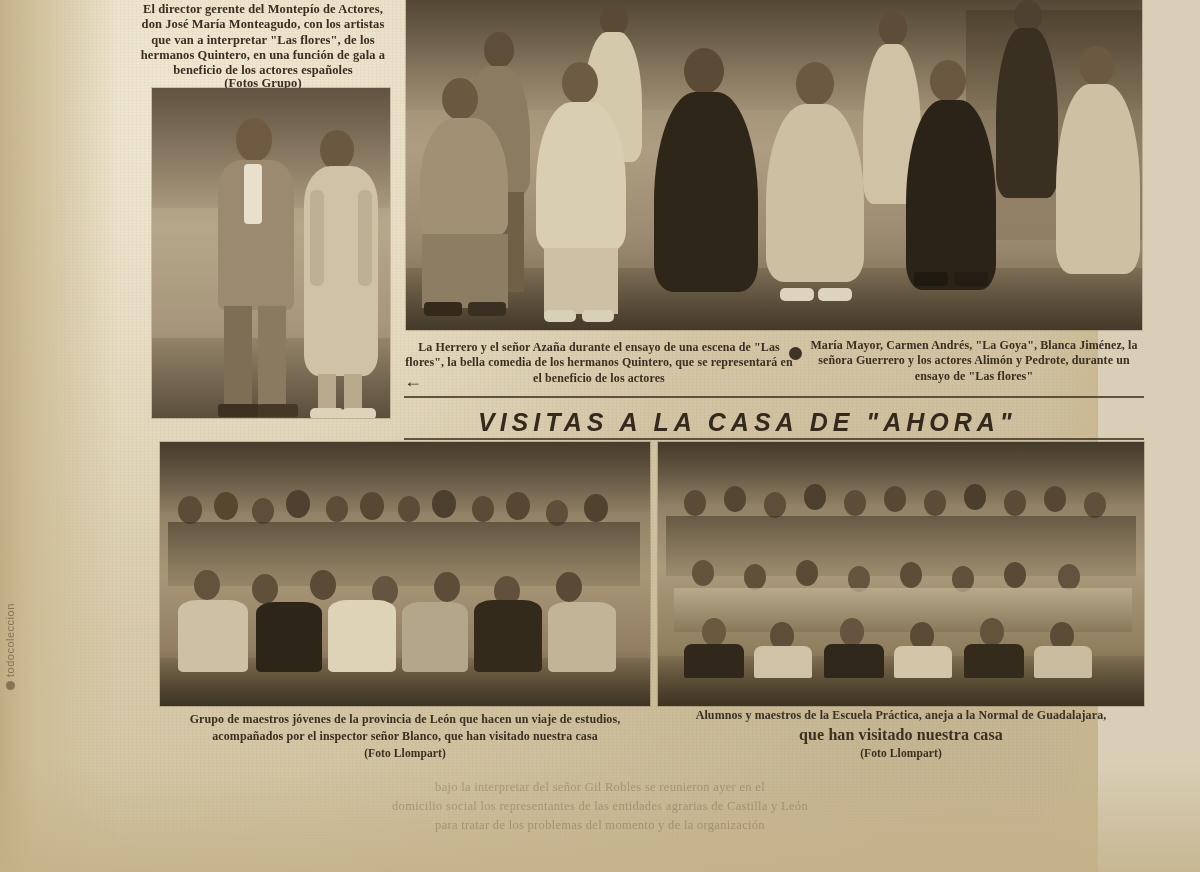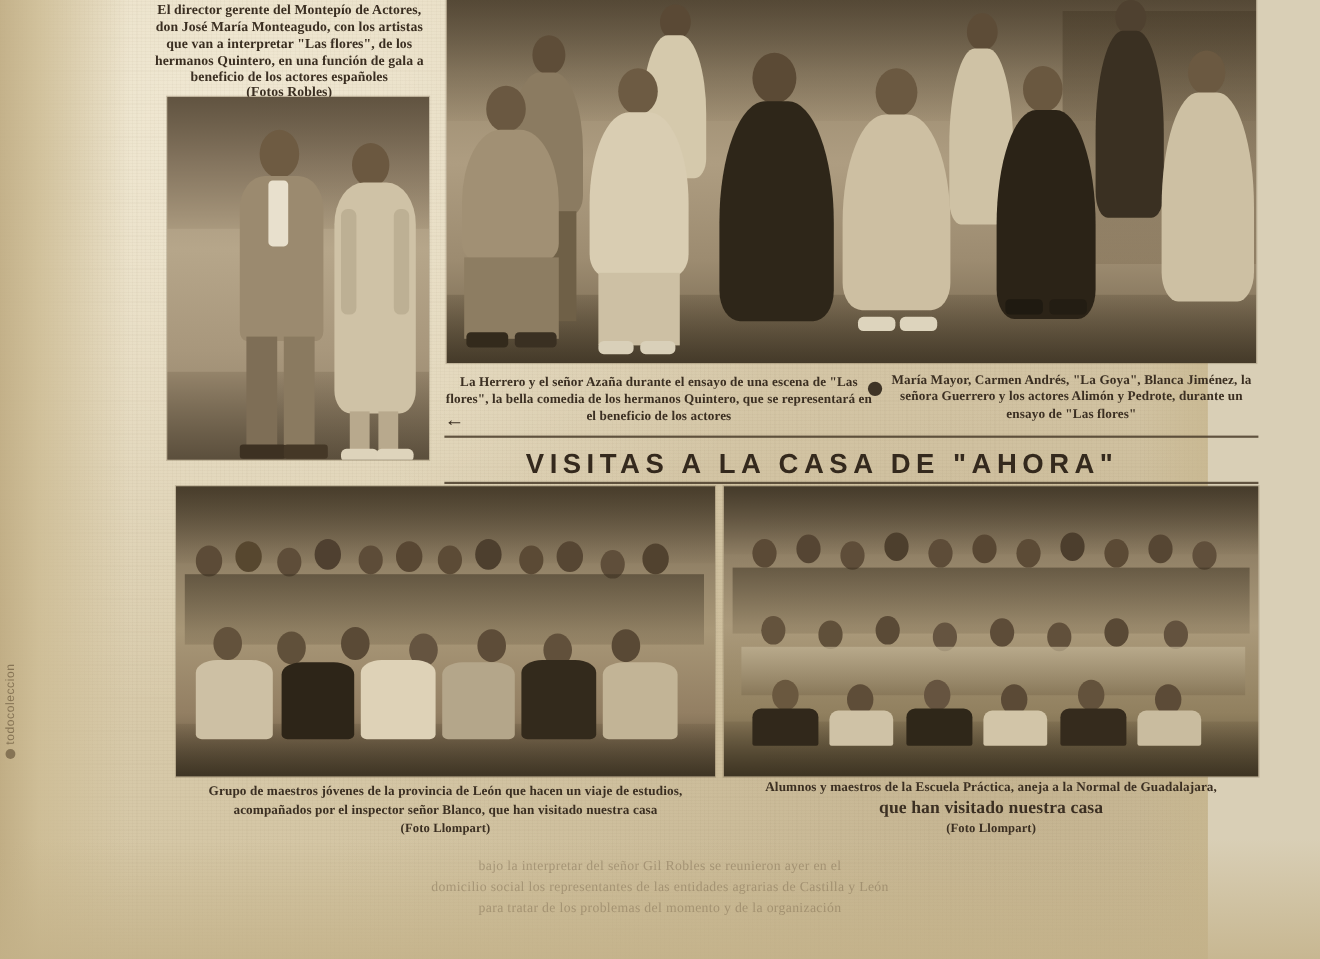--- a/index.html
+++ b/index.html
@@ -122,21 +122,21 @@
 <div class="page">
   <div class="grain"></div>
   <div class="edge-left"></div>
   <div class="edge-right"></div>
   <div class="edge-bottom"></div>
 
   <div class="intro" style="left:138px;top:2px;width:250px;font-size:12.5px;">
     <span>El director gerente del Montepío de Actores, don José María Monteagudo, con los artistas que van a interpretar "Las flores", de los hermanos Quintero, en una función de gala a beneficio de los actores españoles</span>
   </div>
   <div class="intro" style="left:138px;top:76px;width:250px;font-size:12.5px;font-weight:bold;">
-    <span>(Fotos Robles)</span>
+    <span>(Fotos Grupo)</span>
   </div>
 
   <div class="photo" style="left:152px;top:88px;width:238px;height:330px;">
     <div class="sepia" style="background:
         linear-gradient(180deg,#8e7f66 0%,#a4937a 18%,#b6a68a 42%,#a8977c 70%,#8d7e66 100%);"></div>
 
     <div class="fig" style="left:0;top:0;width:238px;height:120px;background:linear-gradient(180deg,rgba(60,48,34,.55),rgba(120,102,76,.15));"></div>
     <div class="fig" style="left:0;top:250px;width:238px;height:80px;background:linear-gradient(180deg,rgba(90,74,52,.20),rgba(50,40,26,.55));"></div>
 
     <div class="fig" style="left:62px;top:30px;width:86px;height:290px;">
@@ -226,21 +226,21 @@
   <div class="caption" style="left:404px;top:340px;width:390px;font-size:12px;">
     <span>La Herrero y el señor Azaña durante el ensayo de una escena de "Las flores", la bella comedia de los hermanos Quintero, que se representará en el beneficio de los actores</span>
   </div>
   <div class="bullet-dot" style="left:789px;top:347px;"></div>
   <div class="caption" style="left:806px;top:338px;width:336px;font-size:12px;">
     <span>María Mayor, Carmen Andrés, "La Goya", Blanca Jiménez, la señora Guerrero y los actores Alimón y Pedrote, durante un ensayo de "Las flores"</span>
   </div>
   <div class="arrow" style="left:404px;top:372px;">←</div>
 
   <div class="rule" style="left:404px;top:396px;width:740px;"></div>
-  <div class="section-title" style="left:478px;top:408px;">
+  <div class="section-title" style="left:478px;top:408px;font-style:italic;">
     <span>VISITAS A LA CASA DE "AHORA"</span>
   </div>
   <div class="rule" style="left:404px;top:438px;width:740px;"></div>
 
   <div class="photo" style="left:160px;top:442px;width:490px;height:264px;">
     <div class="sepia" style="background:
         linear-gradient(180deg,#6e6048 0%,#8d7d63 22%,#a89777 50%,#937f63 78%,#5c5039 100%);"></div>
     <div class="fig" style="left:0;top:0;width:490px;height:70px;background:linear-gradient(180deg,rgba(46,37,24,.6),rgba(110,94,68,.1));"></div>
     <div class="fig" style="left:0;top:216px;width:490px;height:48px;background:linear-gradient(180deg,rgba(90,74,52,.2),rgba(42,34,22,.6));"></div>
 

